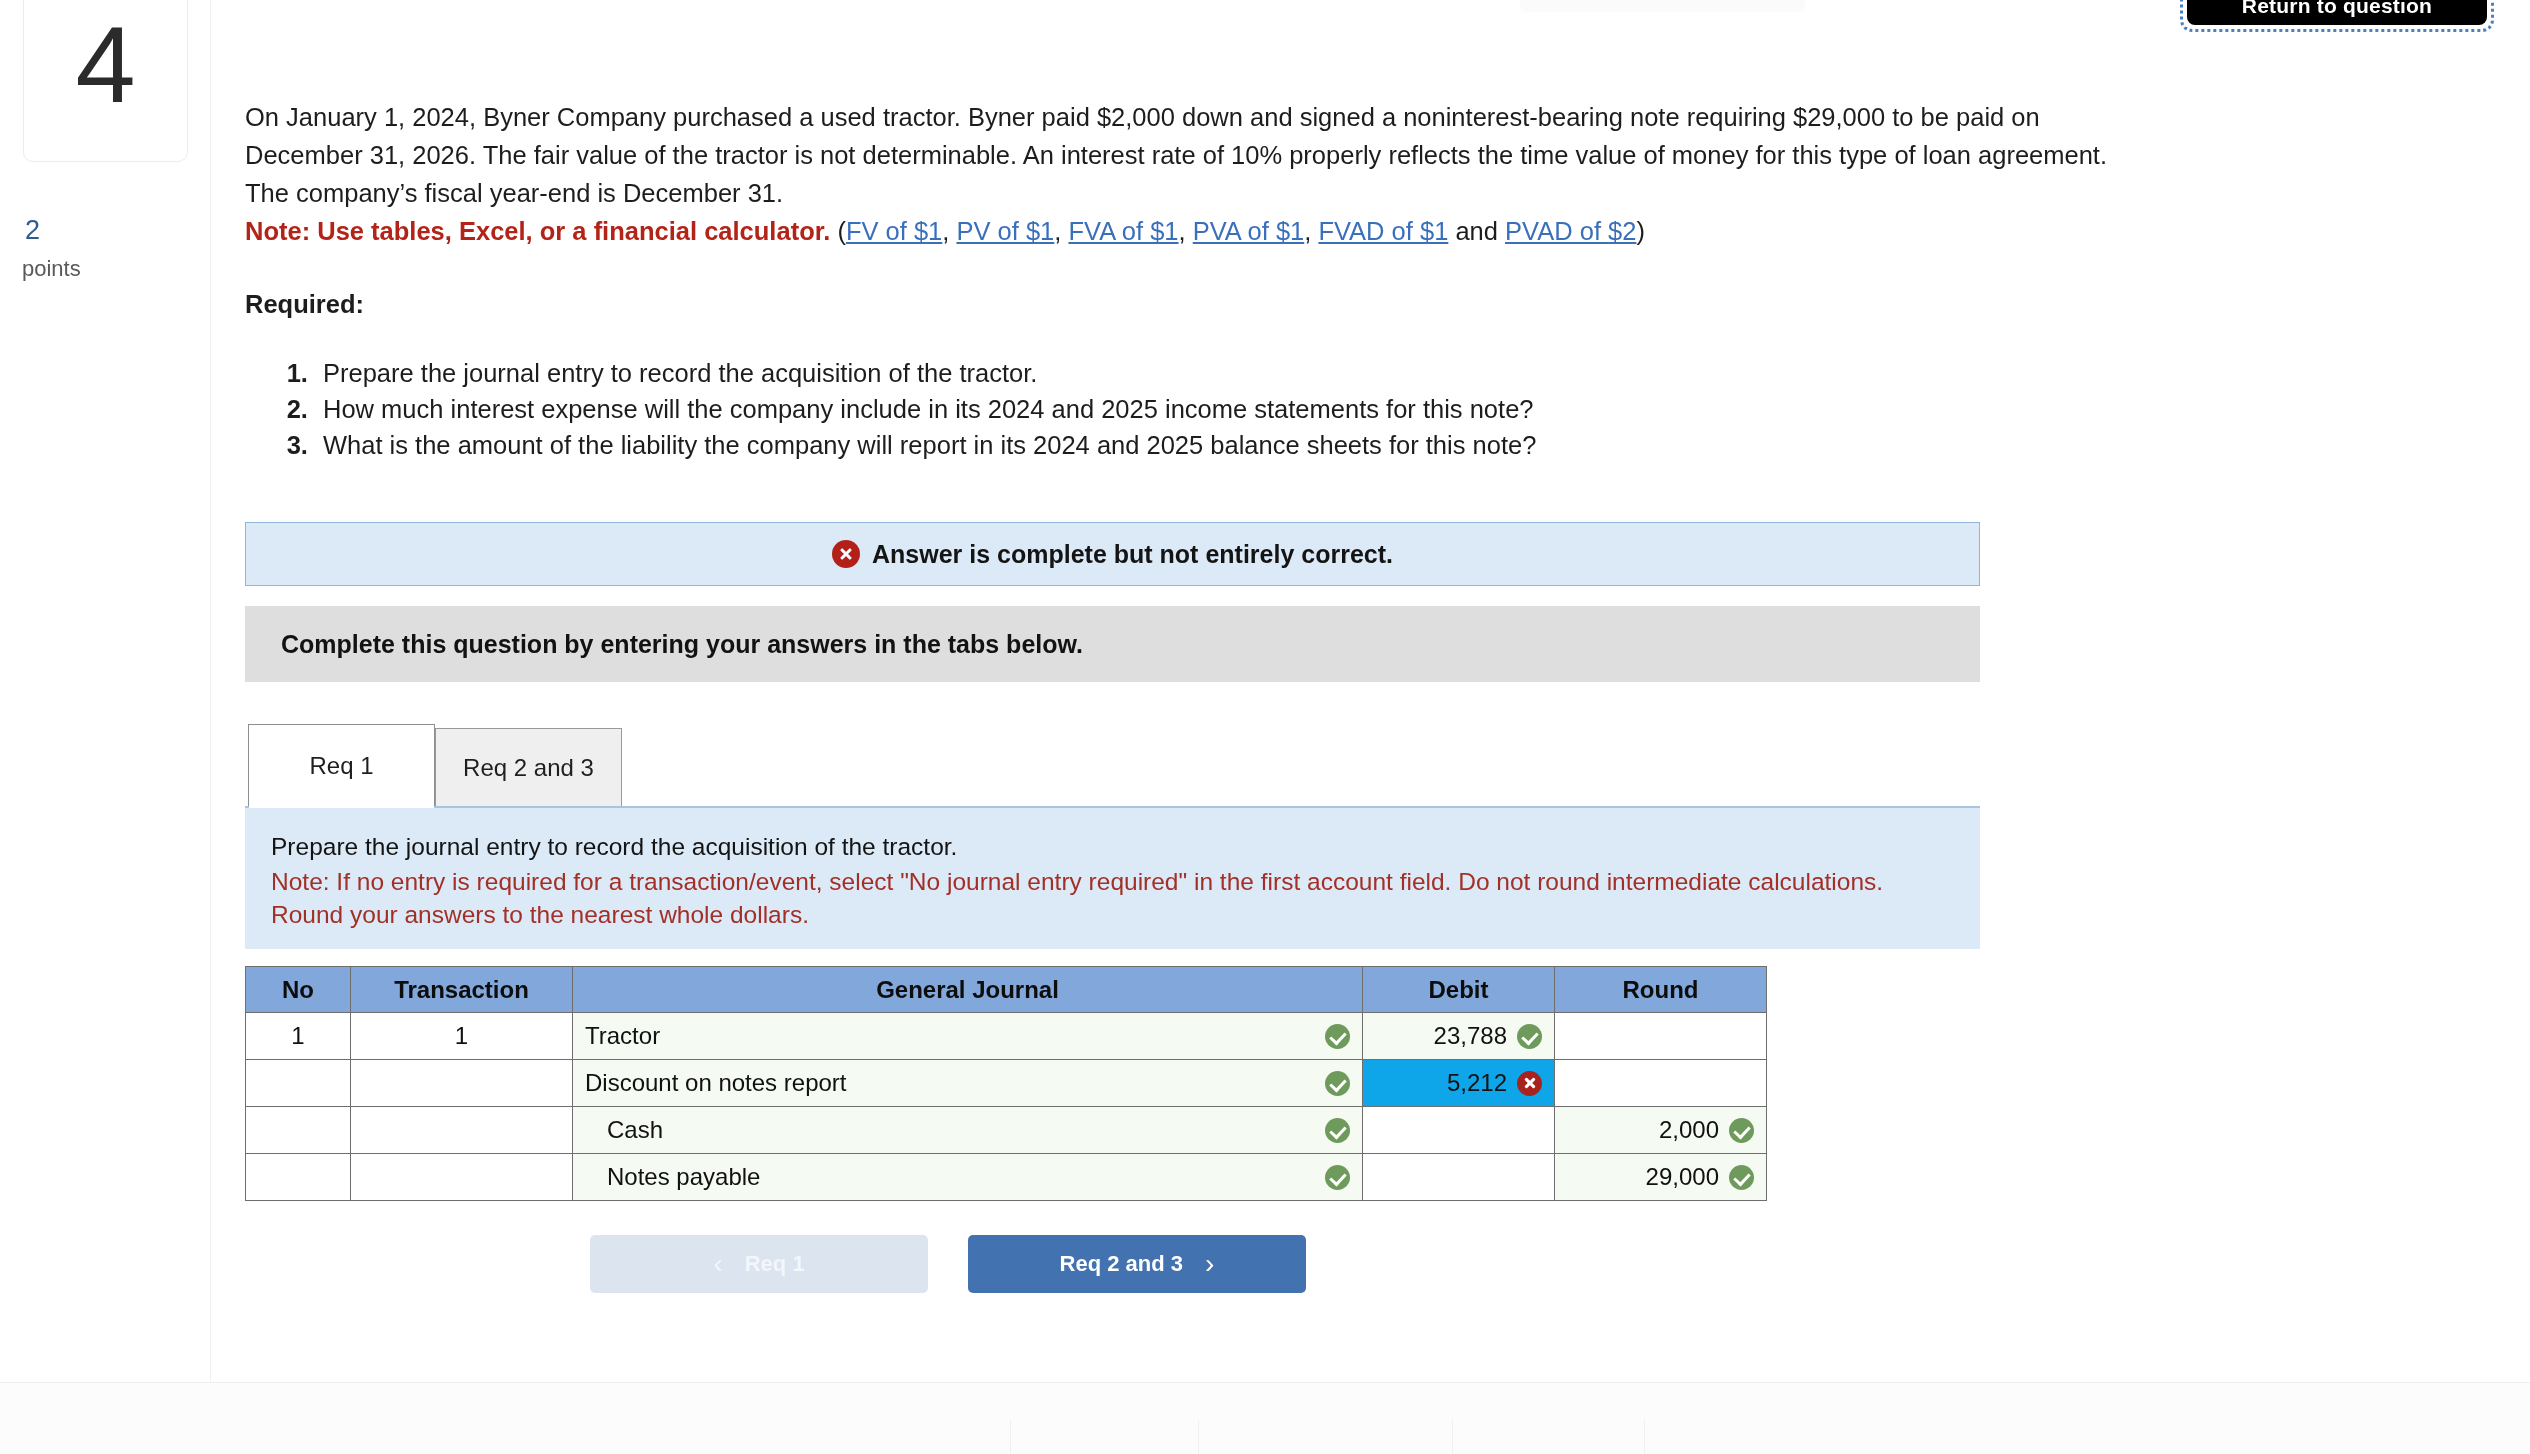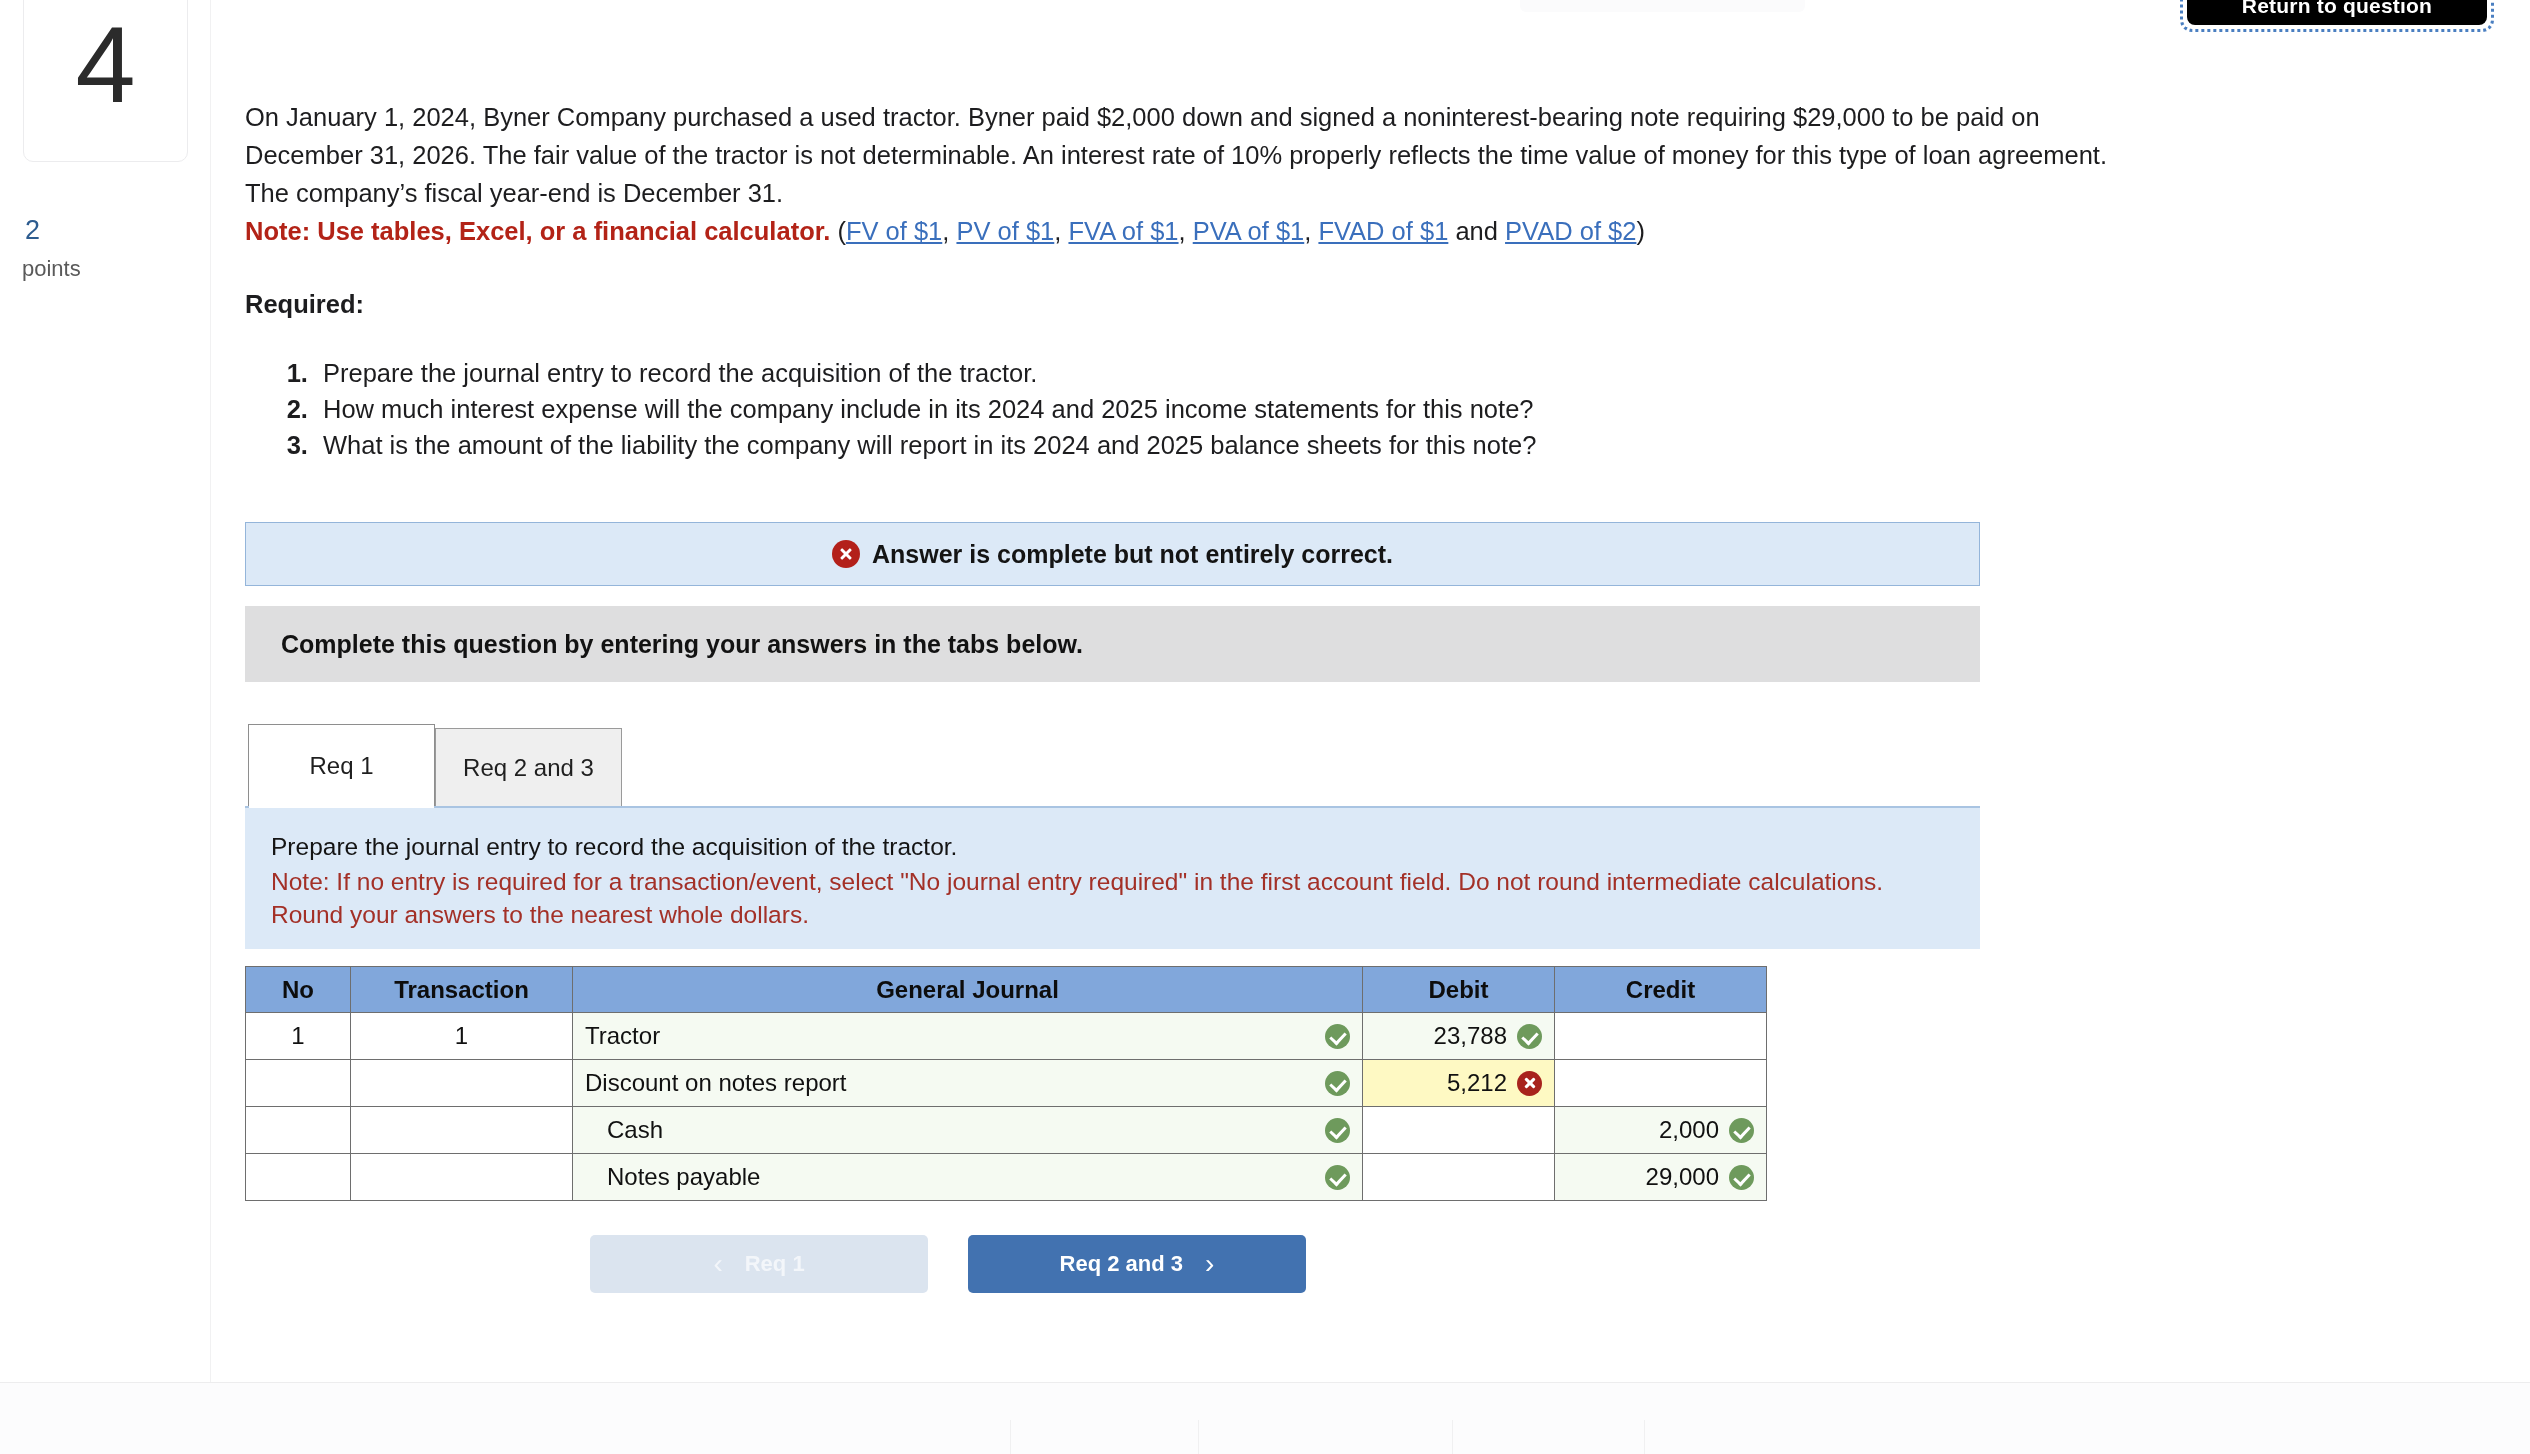--- a/index.html
+++ b/index.html
@@ -271,21 +271,21 @@
   }
   .col-no     { width: 105px; }
   .col-trans  { width: 222px; }
   .col-gj     { width: 790px; }
   .col-debit  { width: 192px; }
   .col-credit { width: 212px; }
 
   .c-center { text-align: center; }
 
   td.filled { background: #f5faf2; }
-  td.wrong  { background: #fef9c3; }
+  td.wrong  { background: #0ea5e9; }
 
   .cellflex {
     display: flex;
     align-items: center;
     height: 100%;
     width: 100%;
     gap: 10px;
   }
   .cellflex.right { justify-content: flex-end; }
   .cellflex .grow { flex: 1 1 auto; }
@@ -444,21 +444,21 @@
           <col class="col-gj">
           <col class="col-debit">
           <col class="col-credit">
       </colgroup>
       <thead>
         <tr>
           <th>No</th>
           <th>Transaction</th>
           <th>General Journal</th>
           <th>Debit</th>
-          <th>Credit</th>
+          <th>Round</th>
         </tr>
       </thead>
       <tbody>
 
         <tr>
           <td class="c-center">1</td>
           <td class="c-center">1</td>
           <td class="filled">
             <div class="cellflex">
               <span class="acct grow">Tractor</span>

